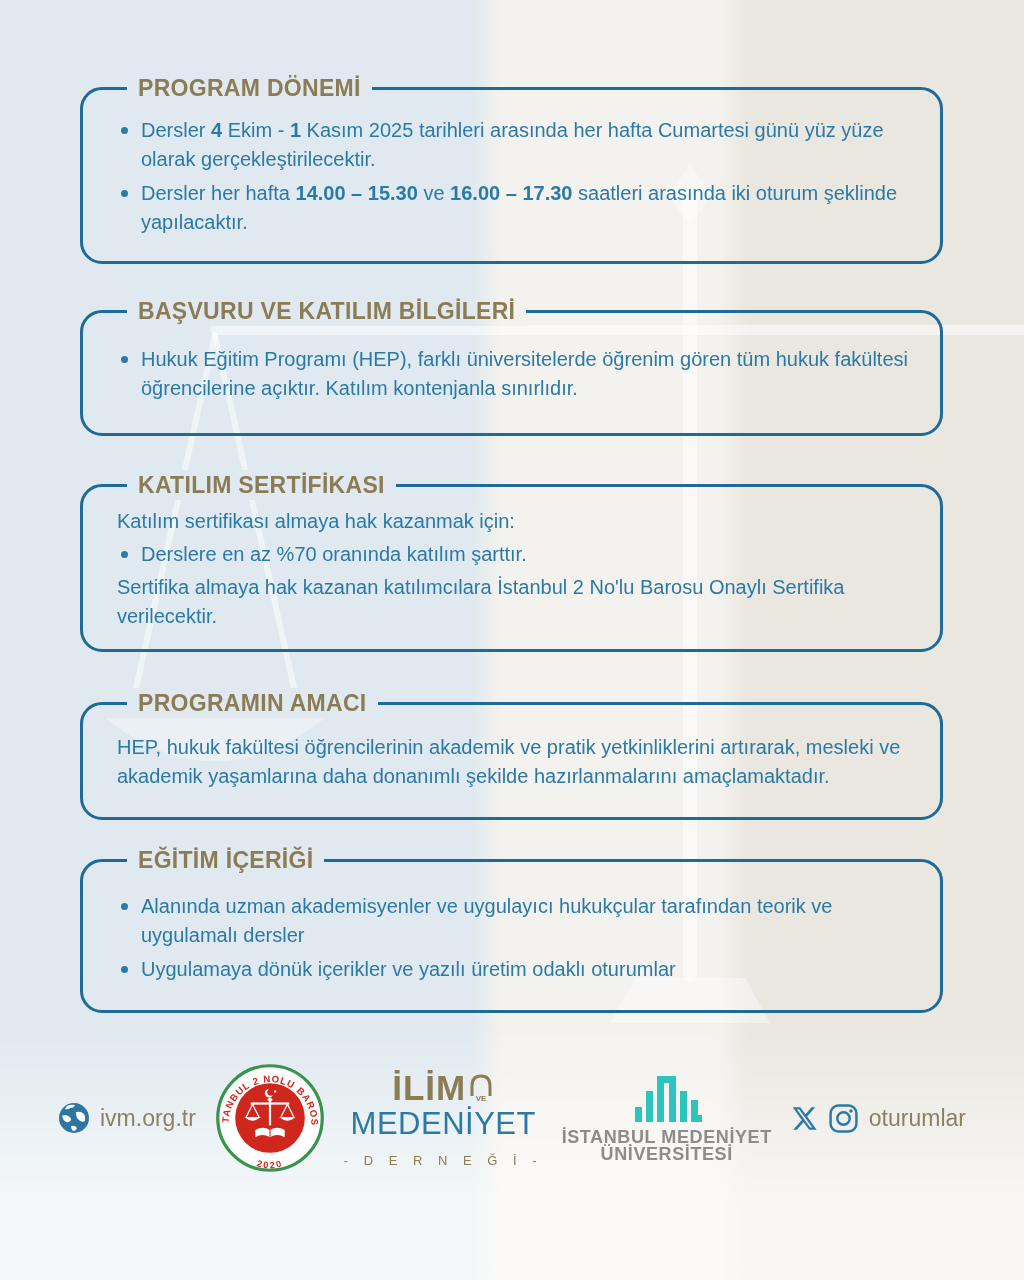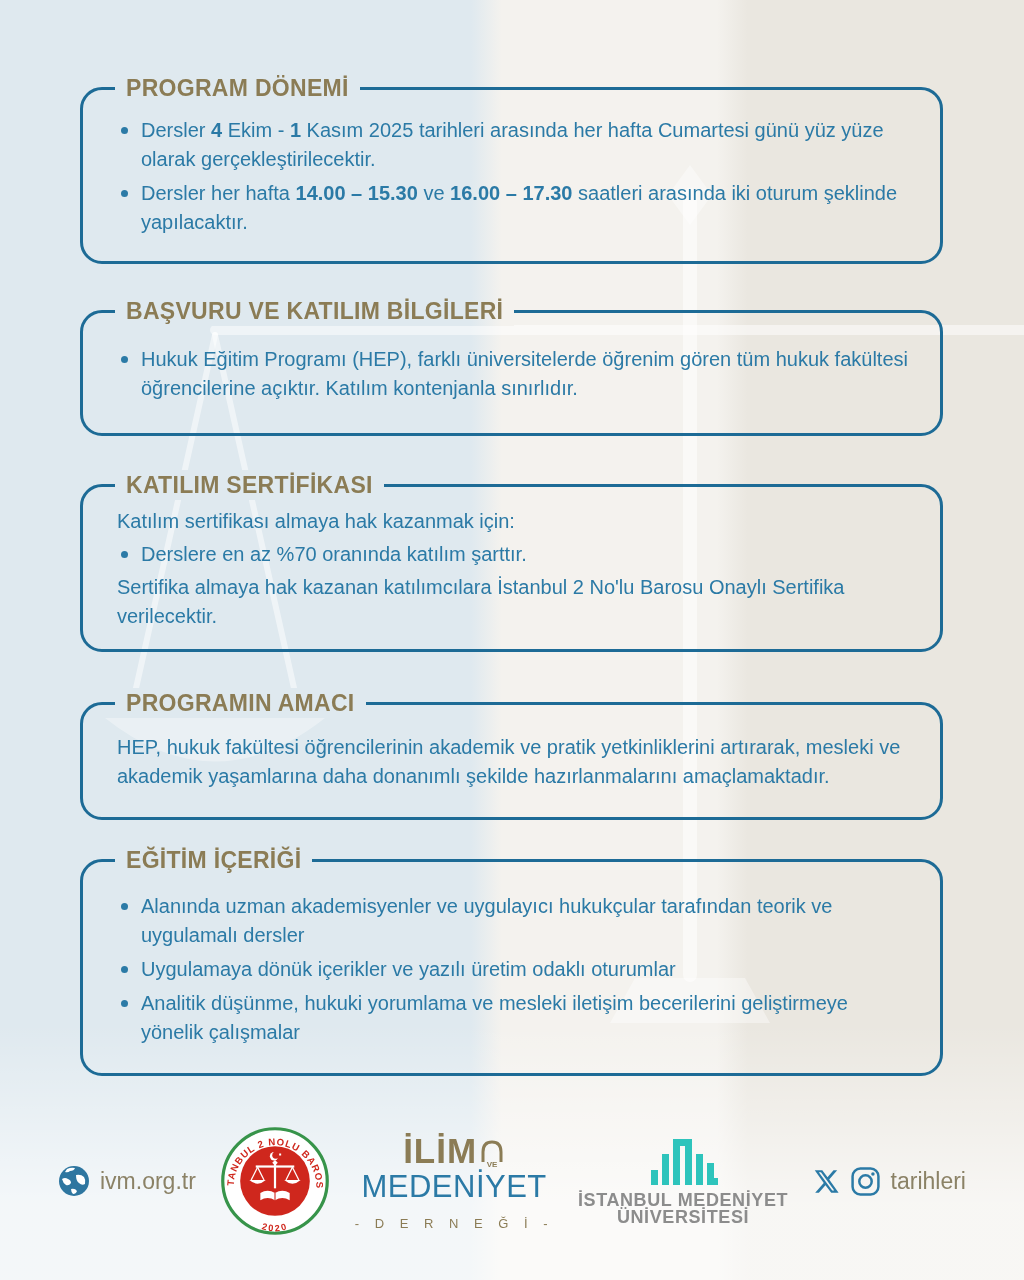--- a/index.html
+++ b/index.html
@@ -26,21 +26,21 @@
   }
   .watermark{position:absolute; inset:0; z-index:0; pointer-events:none;}
   main{position:relative; z-index:1; padding:0 81px 0 80px;}
 
   .card{
     position:relative;
     border:3px solid var(--border);
     border-radius:22px;
   }
   .card-title{
-    position:absolute; top:-17px; left:32px;
+    position:absolute; top:-17px; left:44px;
     padding:0 11px;
     font-size:23px; font-weight:bold; letter-spacing:0.3px;
     color:var(--title);
     background:var(--page-grad);
     background-attachment:fixed;
     line-height:30px;
     white-space:nowrap;
   }
   .card-body{
     color:var(--body);
@@ -67,21 +67,21 @@
     margin-top:30px;
     padding:0 58px;
     display:flex; align-items:center; justify-content:space-between;
     height:150px;
   }
   .site{display:flex; align-items:center; gap:10px;}
   .site-text{font-size:23px; color:var(--olive);}
   .seal{width:110px; height:110px;}
 
   .ilim{display:flex; flex-direction:column; align-items:center; line-height:1;}
-  .ilim-top{display:flex; align-items:flex-end; gap:2px;}
+  .ilim-top{display:flex; align-items:center; gap:2px;}
   .ilim-ilim{font-size:35px; font-weight:bold; color:var(--title); letter-spacing:1px;}
   .ilim-med{font-size:31px; font-weight:normal; color:var(--body); letter-spacing:0.5px; margin-top:3px;}
   .ilim-der{font-size:13px; color:var(--title); letter-spacing:6px; margin-top:15px; white-space:nowrap;}
 
   .uni{display:flex; flex-direction:column; align-items:center;}
   .uni-text{font-size:18px; font-weight:bold; color:var(--uni-gray); letter-spacing:0.6px; text-align:center; line-height:17px; margin-top:5px;}
 
   .social{display:flex; align-items:center; gap:10px;}
   .social-handle{font-size:23px; color:var(--olive);}
 </style>
@@ -141,21 +141,20 @@
       <p>HEP, hukuk fakültesi öğrencilerinin akademik ve pratik yetkinliklerini artırarak, mesleki ve akademik yaşamlarına daha donanımlı şekilde hazırlanmalarını amaçlamaktadır.</p>
     </div>
   </section>
 
   <section class="card" id="card-icerik">
     <div class="card-title">EĞİTİM İÇERİĞİ</div>
     <div class="card-body">
       <ul>
         <li>Alanında uzman akademisyenler ve uygulayıcı hukukçular tarafından teorik ve uygulamalı dersler</li>
         <li>Uygulamaya dönük içerikler ve yazılı üretim odaklı oturumlar</li>
-        <li>Analitik düşünme, hukuki yorumlama ve mesleki iletişim becerilerini geliştirmeye yönelik çalışmalar</li>
       </ul>
     </div>
   </section>
 
 </main>
 
 <footer>
 
   <div class="site">
     <svg width="32" height="32" viewBox="0 0 32 32">
@@ -229,16 +228,16 @@
 
   <div class="social">
     <svg width="27" height="27" viewBox="0 0 24 24" fill="var(--body)">
       <path d="M18.24 2H21.5l-7.1 8.12L22.75 22h-6.54l-5.13-6.7L5.2 22H1.94l7.6-8.68L1.56 2h6.7l4.63 6.12L18.24 2Zm-1.15 18.05h1.81L7.1 3.85H5.16L17.09 20.05Z"></path>
     </svg>
     <svg width="31" height="31" viewBox="0 0 30 30" fill="none" stroke="var(--body)" stroke-width="2.4">
       <rect x="2.5" y="2.5" width="25" height="25" rx="7.5"></rect>
       <circle cx="15" cy="15" r="6"></circle>
       <circle cx="22.2" cy="7.8" r="1.7" fill="var(--body)" stroke="none"></circle>
     </svg>
-    <span class="social-handle">tarihleri</span>
+    <span class="social-handle">oturumlar</span>
   </div>
 
 </footer>
 
 </body></html>

